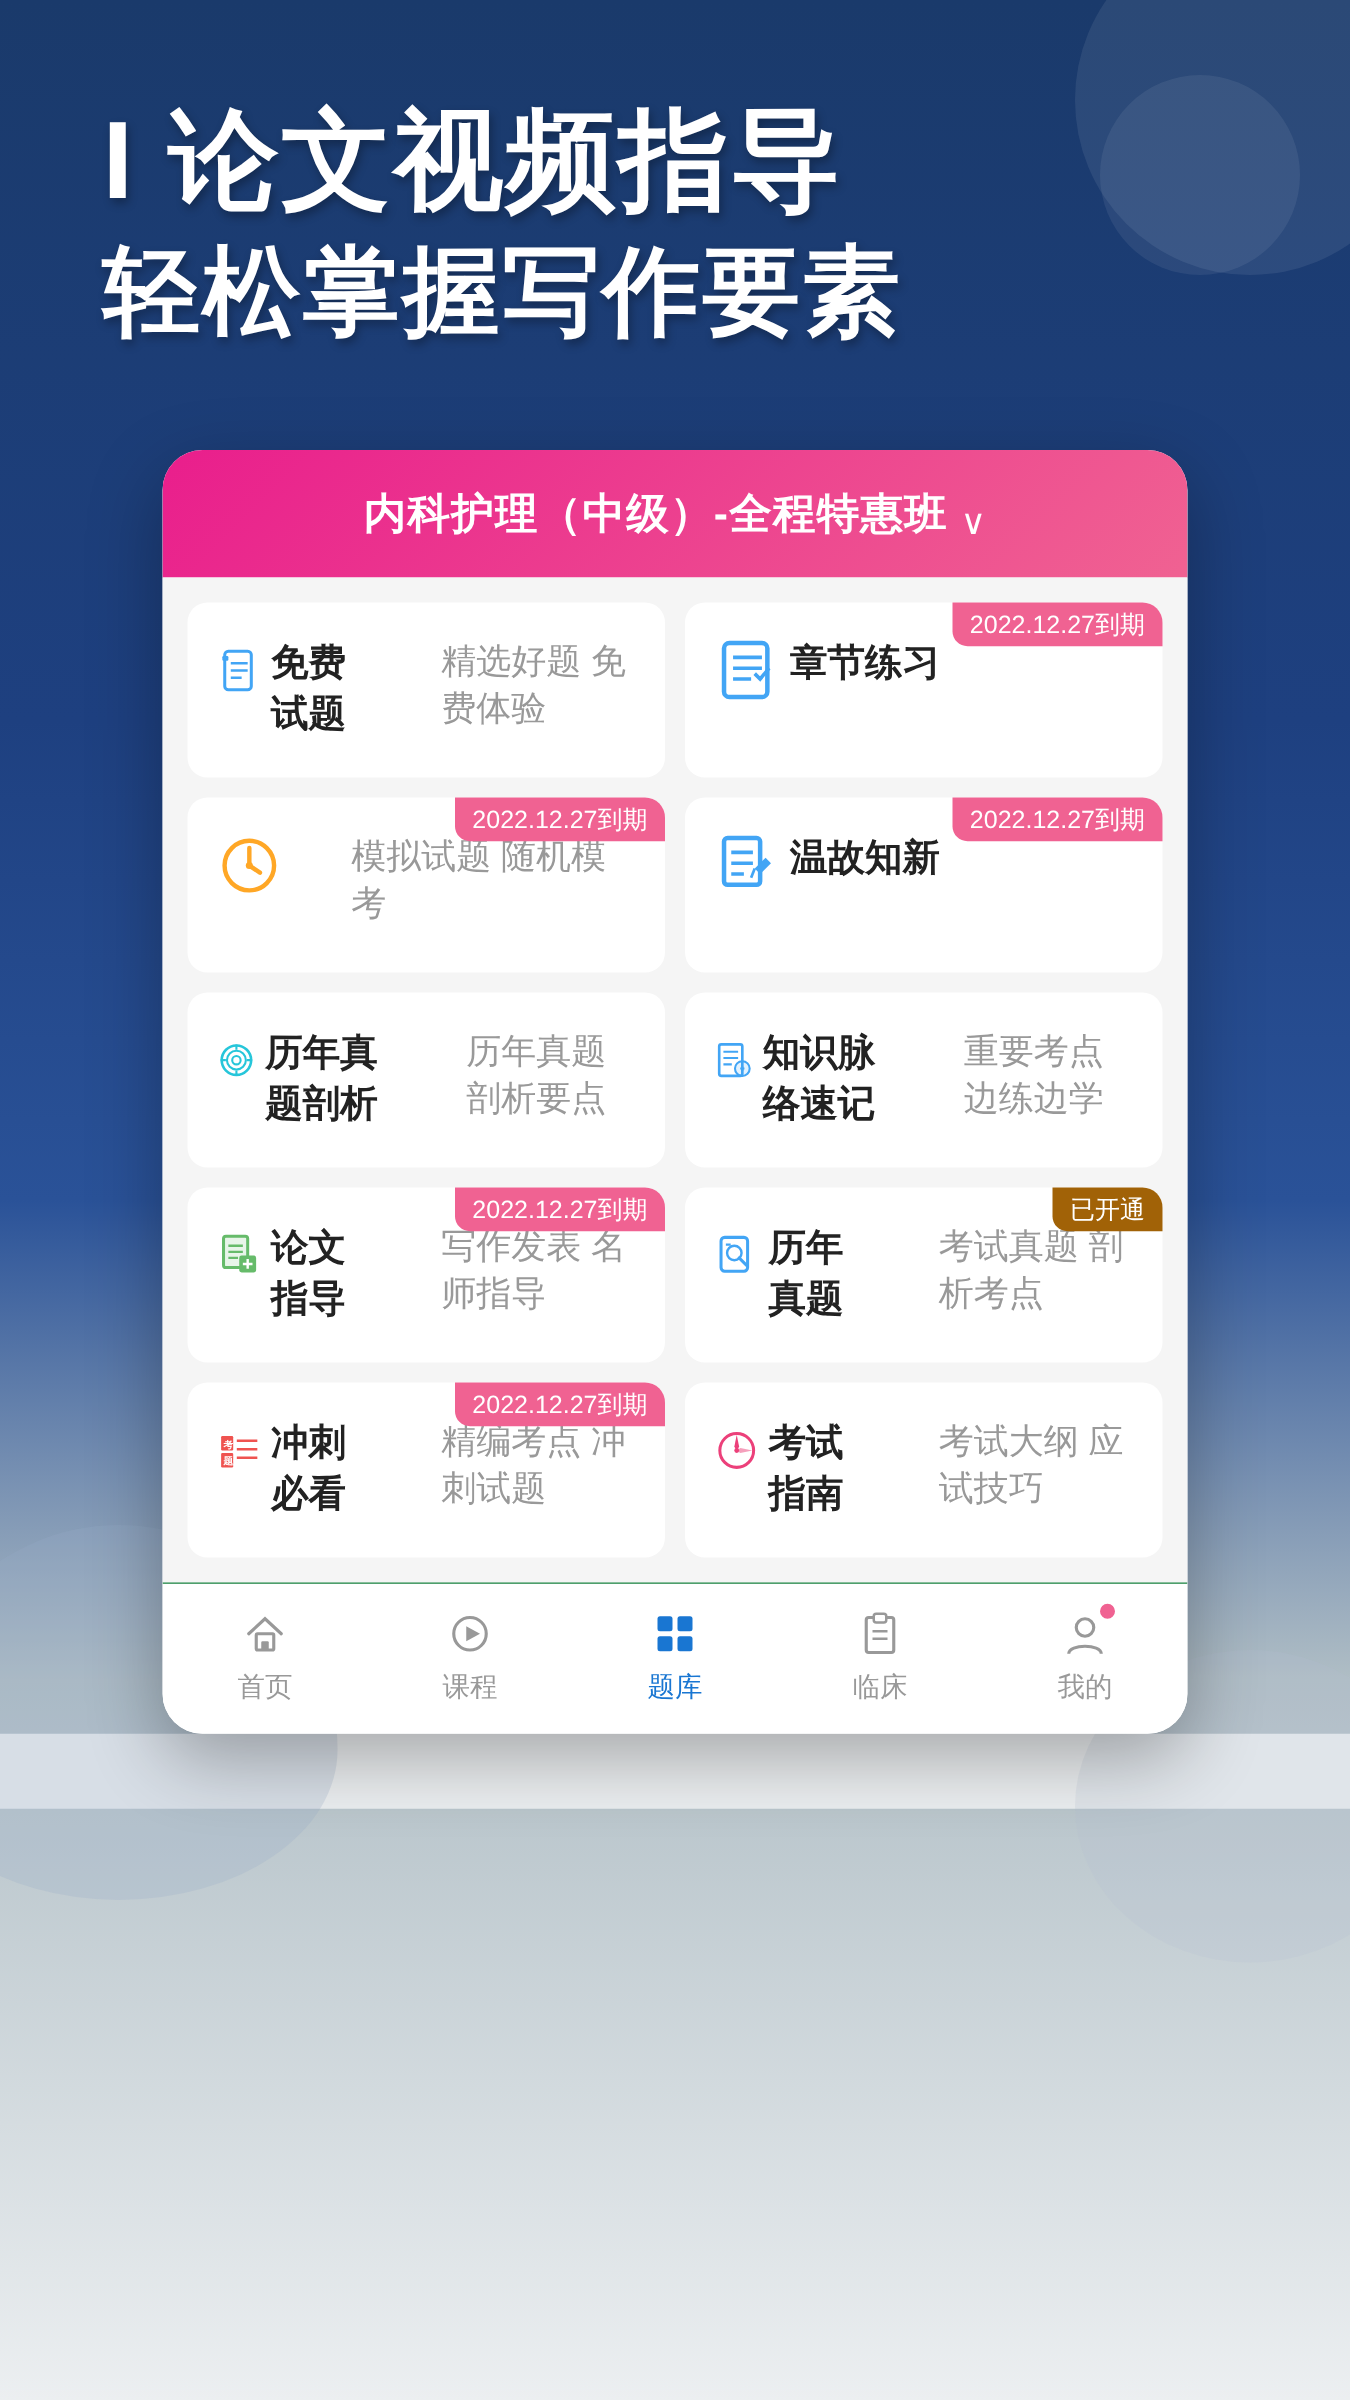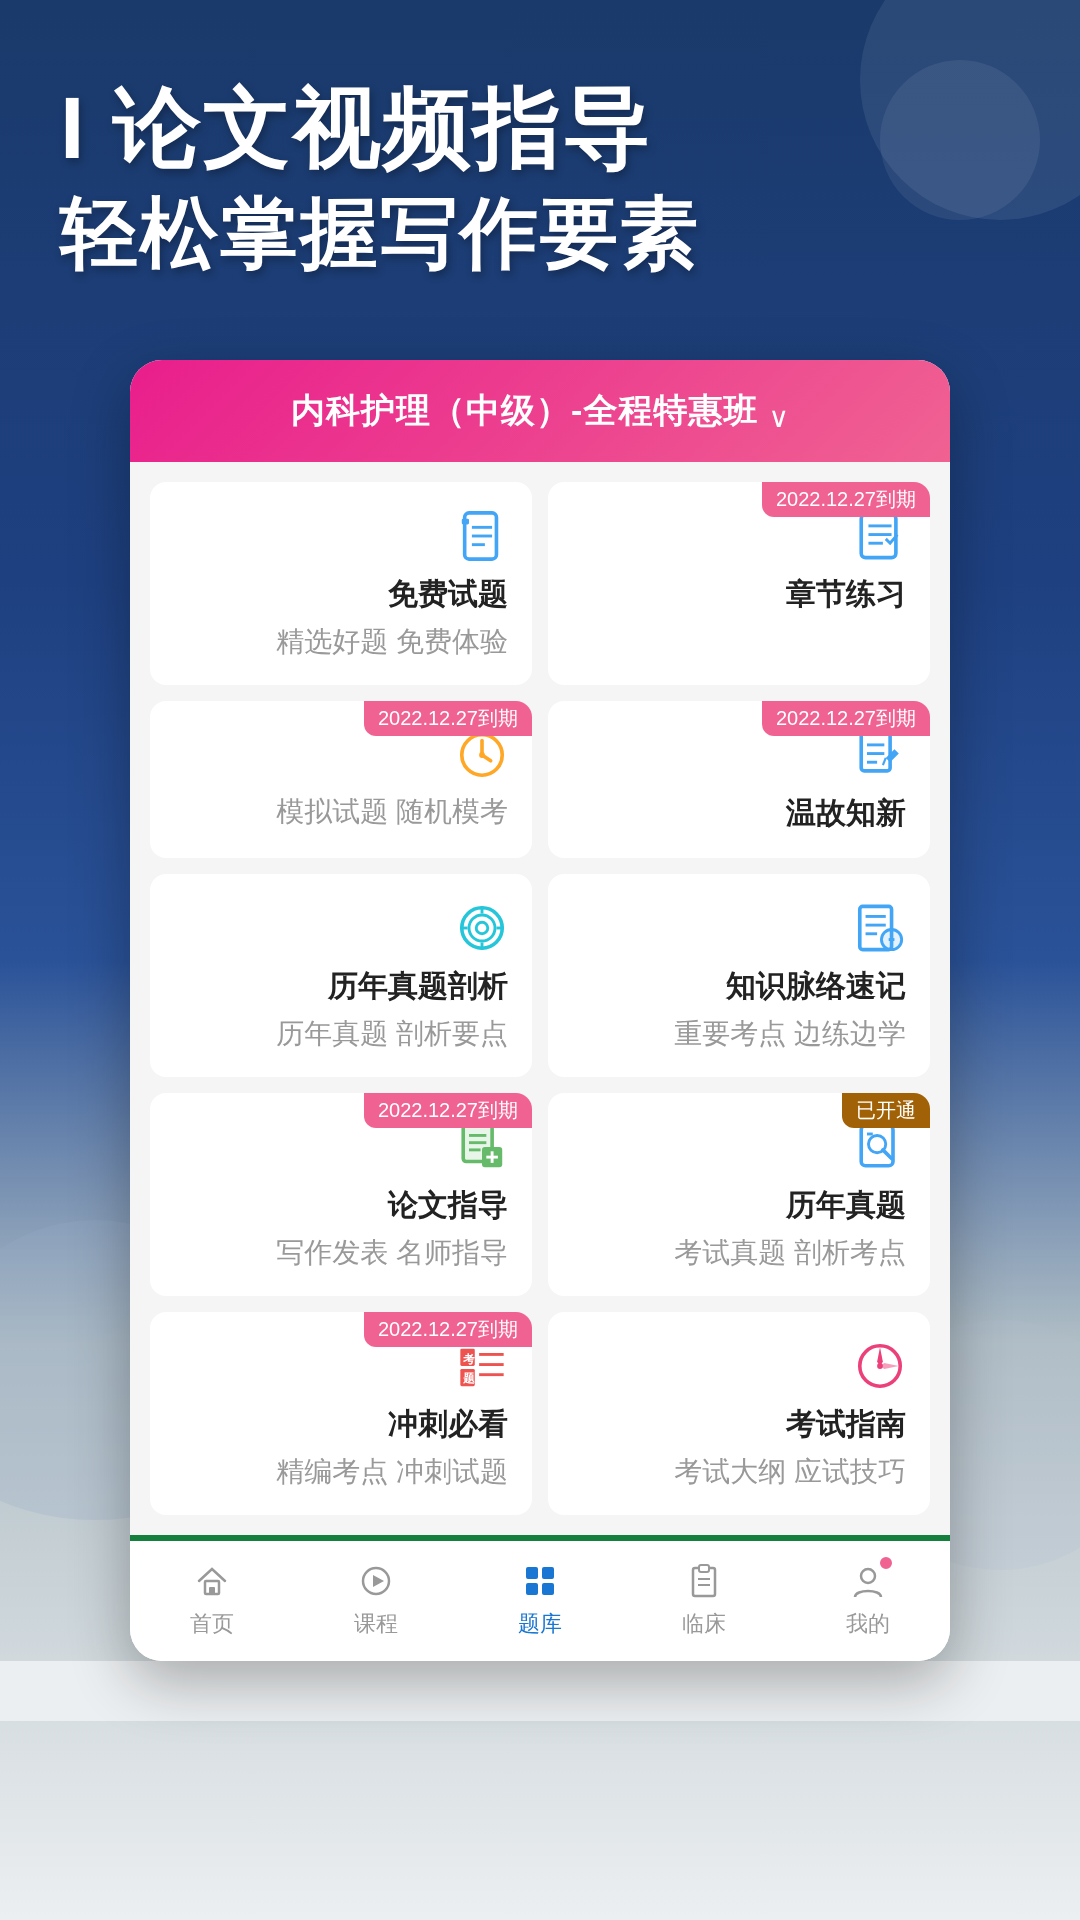--- a/index.html
+++ b/index.html
@@ -49,20 +49,21 @@
       height: 250px;
       background: rgba(180,190,210,0.2);
       border-radius: 50%;
     }
 
     
     .hero-section {
       padding: 80px 60px 40px 60px;
       position: relative;
       z-index: 2;
+      margin-left: 22px;
     }
     .hero-title-1 {
       font-size: 88px;
       font-weight: 900;
       color: #ffffff;
       line-height: 1.1;
       letter-spacing: 2px;
       text-shadow: 2px 4px 8px rgba(0,0,0,0.3);
     }
     .hero-title-2 {
@@ -116,24 +117,23 @@
       gap: 16px;
     }
 
     
     .card {
       background: #ffffff;
       border-radius: 16px;
       padding: 28px 24px 24px 24px;
       position: relative;
       display: flex;
-      flex-direction: column;
+      flex-direction: row;
       gap: 8px;
       min-height: 140px;
-      align-items: flex-end;
     }
     .card-badge {
       position: absolute;
       top: 0;
       right: 0;
       background: #f06292;
       color: #fff;
       font-size: 20px;
       padding: 4px 14px;
       border-radius: 0 16px 0 12px;
@@ -161,21 +161,21 @@
       margin-left: 48px;
     }
 
     
     .bottom-nav {
       background: #ffffff;
       display: flex;
       align-items: center;
       justify-content: space-around;
       padding: 18px 0 22px 0;
-      border-top: 6px solid #15803d;
+      border-top: 1px solid #15803d;
     }
     .nav-item {
       display: flex;
       flex-direction: column;
       align-items: center;
       gap: 6px;
       cursor: pointer;
     }
     .nav-icon {
       width: 44px;

